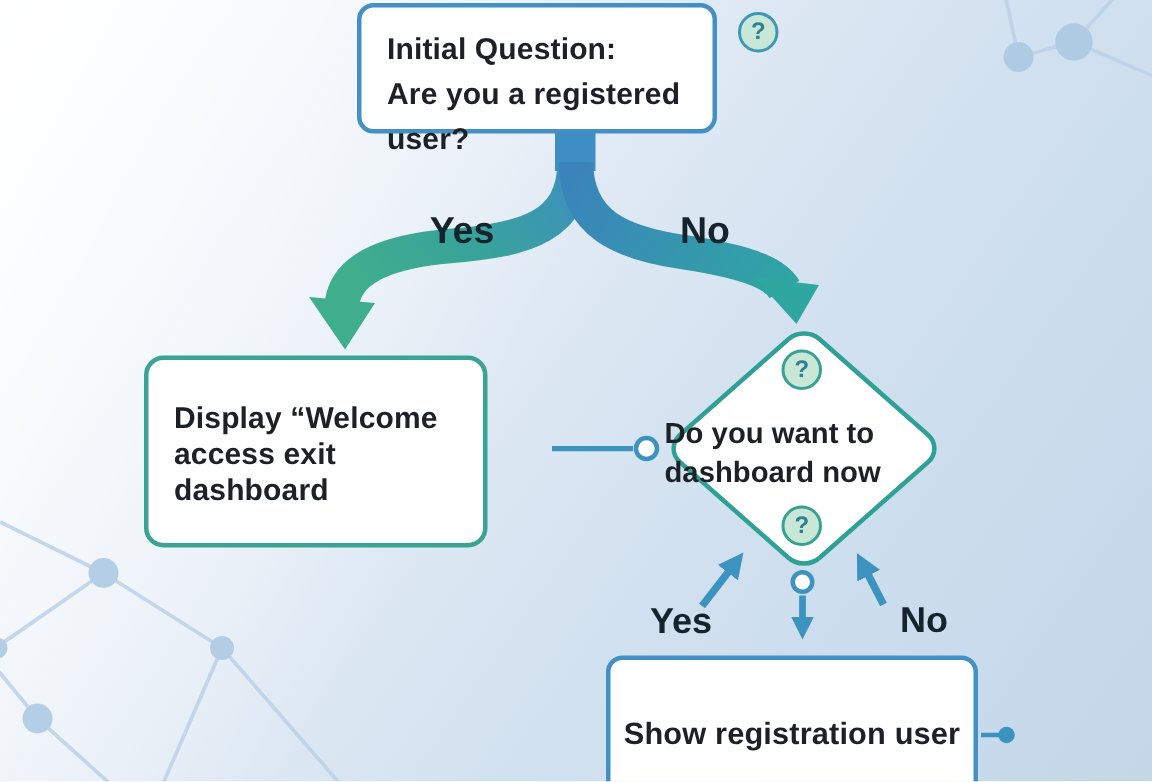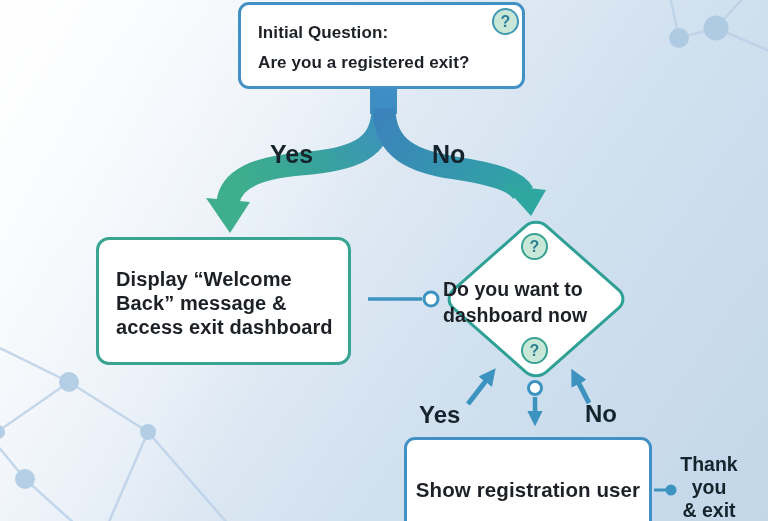--- a/index.html
+++ b/index.html
@@ -11,34 +11,34 @@
       linear-gradient(125deg,#f8fbfe 0%,#e5edf6 35%,#d0e0ef 65%,#c3d7e9 100%);
   }
   #layer-svg{position:absolute;left:0;top:0;z-index:1;}
   .box{
     position:absolute;background:#ffffff;border-radius:11px;z-index:2;
     box-sizing:border-box;
   }
   .box-blue{border:3px solid #4390c5;}
   .box-teal{border:3px solid #39a492;}
   .node-text{font-weight:600;letter-spacing:.1px;}
-  #initial-box{left:238px;top:2px;width:287px;height:87px;padding:13px 16px 0 17px;font-size:17px;line-height:30px;}
-  #welcome-box{left:96px;top:237px;width:255px;height:128px;border-radius:13px;padding:27px 14px 0 17px;font-size:20px;line-height:24px;}
+  #initial-box{left:238px;top:2px;width:240px;height:87px;padding:13px 16px 0 17px;font-size:20px;line-height:30px;}
+  #welcome-box{left:96px;top:237px;width:229px;height:128px;border-radius:13px;padding:27px 14px 0 17px;font-size:20px;line-height:24px;}
   #registration-box{left:404px;top:437px;width:248px;height:110px;text-align:center;padding-top:38px;font-size:20.5px;}
   .qicon{
     position:absolute;z-index:3;width:27px;height:27px;border-radius:50%;
     background:#c9e7d7;box-sizing:border-box;text-align:center;
     font-weight:700;font-size:16px;line-height:23px;color:#2c7f95;
   }
   .qicon-blue{border:2.5px solid #3e98b5;}
   .qicon-teal{border:2.5px solid #36a392;}
   #qicon-initial{left:492px;top:8px;}
   #qicon-decision-top{left:521px;top:233px;}
   #qicon-decision-bottom{left:521px;top:337px;}
-  .edge-label{position:absolute;z-index:3;font-weight:700;color:#15242c;text-align:left;}
+  .edge-label{position:absolute;z-index:3;font-weight:700;color:#15242c;text-align:center;}
   #branch-yes-label{left:270px;top:140px;width:76px;font-size:25px;}
   #branch-no-label{left:432px;top:140px;width:76px;font-size:25px;}
   #decision-yes-label{left:419px;top:401px;width:70px;font-size:24px;}
   #decision-no-label{left:585px;top:400px;width:62px;font-size:24px;}
   #decision-text{
     position:absolute;z-index:2;left:443px;top:276px;width:186px;text-align:left;
     font-size:19.5px;line-height:26px;font-weight:600;
   }
   #exit-text{
     position:absolute;z-index:2;left:674px;top:453px;width:70px;text-align:center;
@@ -121,32 +121,31 @@
     </g>
 
     <g>
       <line x1="654" y1="490" x2="668" y2="490" stroke="#3d93c0" stroke-width="3"></line>
       <circle cx="671" cy="490" r="5.5" fill="#3d93c0"></circle>
     </g>
   </svg>
 
   <div class="box box-blue node-text" id="initial-box">
     <div>Initial Question:</div>
-    <div>Are you a registered exit?</div>
+    <div>Are you a registered user?</div>
   </div>
   <div class="qicon qicon-blue" id="qicon-initial">
     <span>?</span>
   </div>
 
   <div class="edge-label" id="branch-yes-label">Yes</div>
   <div class="edge-label" id="branch-no-label">No</div>
 
   <div class="box box-teal node-text" id="welcome-box">
     <div>Display “Welcome</div>
-    <div>Back” message &amp;</div>
     <div>access exit dashboard</div>
   </div>
 
   <div id="decision-text">
     <div>Do you want to</div>
     <div>dashboard now</div>
   </div>
   <div class="qicon qicon-teal" id="qicon-decision-top">
     <span>?</span>
   </div>
@@ -154,19 +153,14 @@
     <span>?</span>
   </div>
 
   <div class="edge-label" id="decision-yes-label">Yes</div>
   <div class="edge-label" id="decision-no-label">No</div>
 
   <div class="box box-blue node-text" id="registration-box">
     <span>Show registration user</span>
   </div>
 
-  <div id="exit-text">
-    <div>Thank</div>
-    <div>you</div>
-    <div>&amp; exit</div>
-  </div>
 
 </div>
 
 </body></html>

